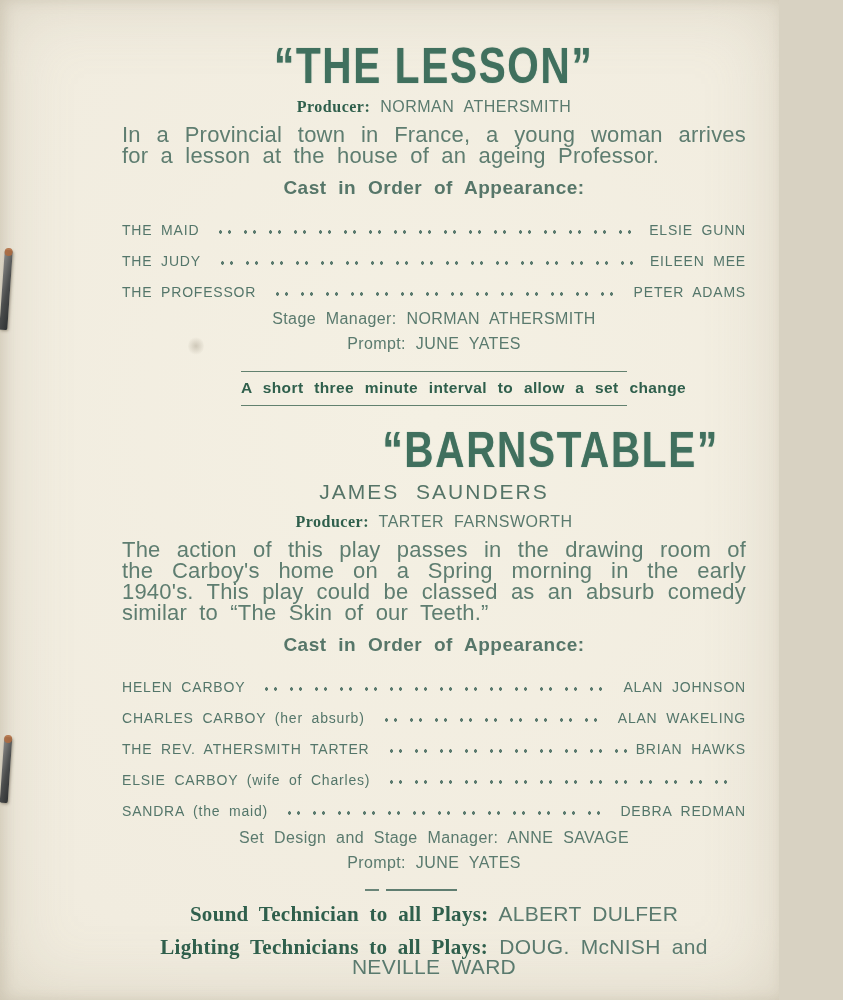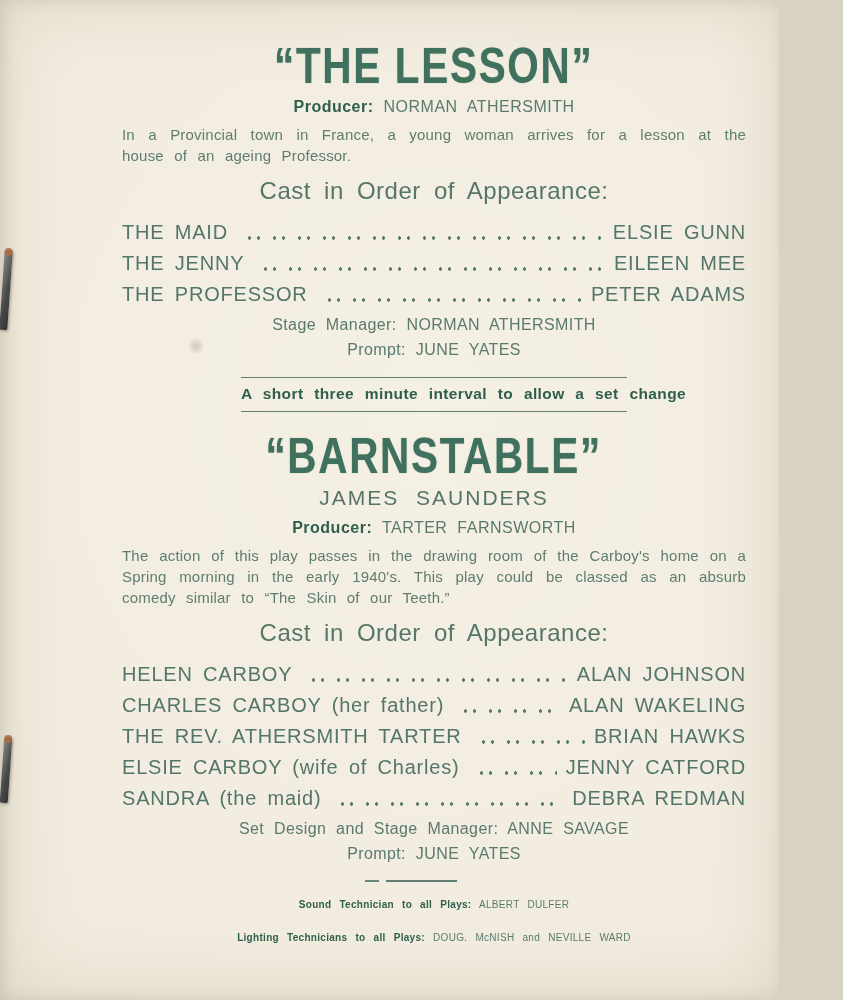--- a/index.html
+++ b/index.html
@@ -46,46 +46,47 @@
     letter-spacing: 2px;
     word-spacing: 9px;
     color: #557467;
   }
   .producer-line {
     margin-top: 9px;
     font-size: 16px;
     letter-spacing: 0.5px;
     word-spacing: 5px;
   }
-  .bold-label { font-weight: 700; color: #2f5f4c; }
+  .bold-label { font-weight: 700; color: #2f5f4c; font-family: Liberation Serif, serif; }
   .credit-name { color: #5a7a6e; }
   
   .synopsis {
     margin-top: 8px;
-    font-size: 15px;
+    font-size: 22px;
     line-height: 21px;
     letter-spacing: 0.2px;
     word-spacing: 6px;
     text-align: justify;
     color: #5e7d70;
   }
   
   .cast-heading {
     margin-top: 11px;
-    font-size: 24px;
+    font-size: 19px;
     letter-spacing: 0.5px;
     word-spacing: 6px;
     color: #567669;
+    font-weight: bold;
   }
   .cast-list { margin-top: 8px; }
   .cast-row {
     display: flex;
     align-items: flex-end;
     height: 31px;
-    font-size: 20px;
+    font-size: 14px;
     letter-spacing: 0.8px;
     word-spacing: 4px;
     color: #54766a;
   }
   .cast-row .role  { white-space: nowrap; }
   .cast-row .actor { white-space: nowrap; }
   .leader {
     flex: 1;
     height: 18px;
     margin: 0 9px;
@@ -111,31 +112,31 @@
     border-top: 1px solid #62816f;
     border-bottom: 1px solid #62816f;
     padding: 7px 0 8px;
     font-size: 15.5px;
     font-weight: 700;
     letter-spacing: 0.4px;
     word-spacing: 6px;
     color: #2f5f4c;
     white-space: nowrap;
   }
-  .mt2 { margin-top: 20px; }
+  .mt2 { margin-top: 20px; text-align: right; }
   
   .footer-divider {
     margin: 14px 0 0 243px;
     width: 92px;
     height: 2px;
     background: linear-gradient(to right, #6a8578 0 14px, transparent 14px 21px, #5f7d70 21px 100%);
   }
   .footer-line {
     margin-top: 13px;
-    font-size: 10px;
+    font-size: 21px;
     letter-spacing: 0.3px;
     word-spacing: 5px;
     line-height: 20px;
   }
   
   .staple {
     position: absolute;
     left: 2px;
     width: 8px;
     background: linear-gradient(100deg, #8a8a88, #4a4c4c 55%, #2f3233);
@@ -185,21 +186,21 @@
       <p class="synopsis">In a Provincial town in France, a young woman arrives for a lesson at the house of an ageing Professor.</p>
       <div class="cast-heading">Cast in Order of Appearance:</div>
 
       <div class="cast-list">
         <div class="cast-row">
           <span class="role">THE MAID</span>
           <span class="leader"></span>
           <span class="actor">ELSIE GUNN</span>
         </div>
         <div class="cast-row">
-          <span class="role">THE JENNY</span>
+          <span class="role">THE JUDY</span>
           <span class="leader"></span>
           <span class="actor">EILEEN MEE</span>
         </div>
         <div class="cast-row">
           <span class="role">THE PROFESSOR</span>
           <span class="leader"></span>
           <span class="actor">PETER ADAMS</span>
         </div>
       </div>
 
@@ -227,33 +228,32 @@
       <p class="synopsis">The action of this play passes in the drawing room of the Carboy's home on a Spring morning in the early 1940's. This play could be classed as an absurb comedy similar to “The Skin of our Teeth.”</p>
       <div class="cast-heading">Cast in Order of Appearance:</div>
 
       <div class="cast-list">
         <div class="cast-row">
           <span class="role">HELEN CARBOY</span>
           <span class="leader"></span>
           <span class="actor">ALAN JOHNSON</span>
         </div>
         <div class="cast-row">
-          <span class="role">CHARLES CARBOY (her father)</span>
+          <span class="role">CHARLES CARBOY (her absurb)</span>
           <span class="leader"></span>
           <span class="actor">ALAN WAKELING</span>
         </div>
         <div class="cast-row">
           <span class="role">THE REV. ATHERSMITH TARTER</span>
           <span class="leader"></span>
           <span class="actor">BRIAN HAWKS</span>
         </div>
         <div class="cast-row">
           <span class="role">ELSIE CARBOY (wife of Charles)</span>
           <span class="leader"></span>
-          <span class="actor">JENNY CATFORD</span>
         </div>
         <div class="cast-row">
           <span class="role">SANDRA (the maid)</span>
           <span class="leader"></span>
           <span class="actor">DEBRA REDMAN</span>
         </div>
       </div>
 
       <div class="credits">
         <div class="credit-line">

